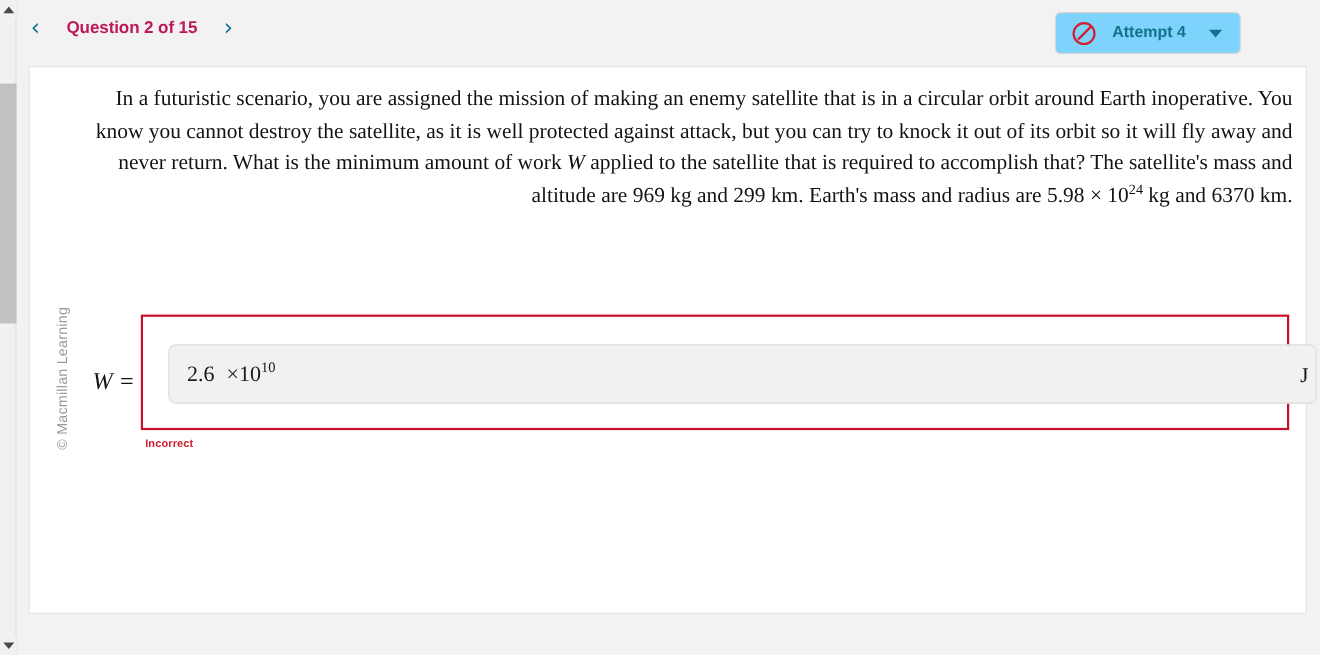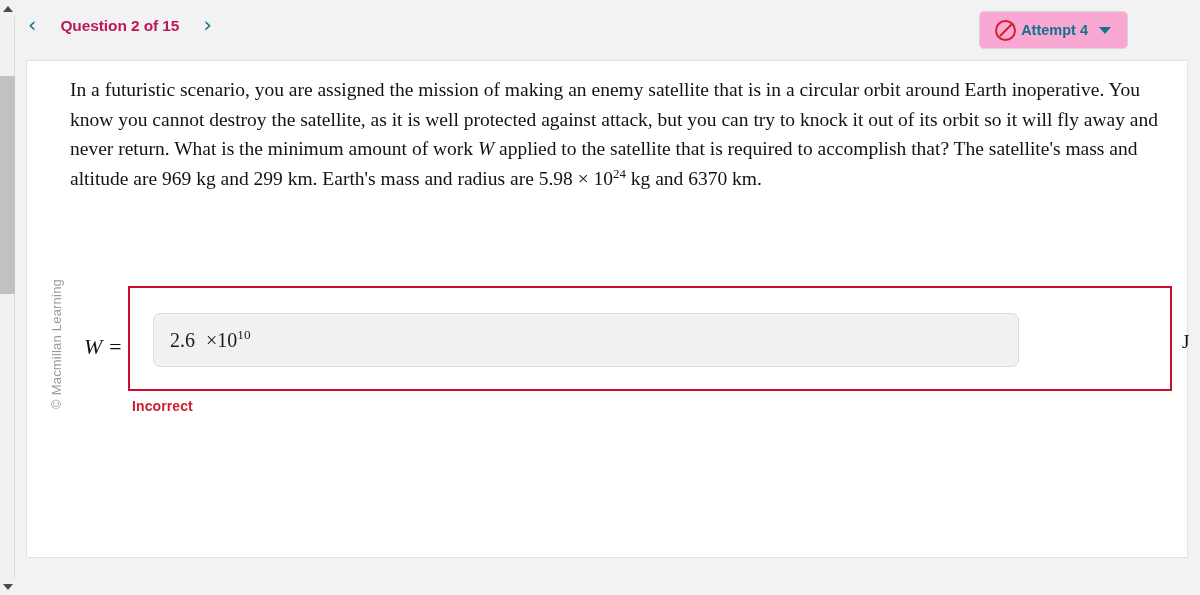--- a/index.html
+++ b/index.html
@@ -106,26 +106,26 @@
     letter-spacing: -0.1px;
     white-space: nowrap;
   }
 
   .attempt-btn {
     position: absolute;
     right: 72px;
     top: 11px;
     height: 38px;
     box-sizing: border-box;
-    background: #f9a8d4;
+    background: #7dd3fc;
     border: 1px solid #d6d6d6;
     border-radius: 5px;
     display: flex;
     align-items: center;
-    gap: 5px;
+    gap: 15px;
     padding: 0 16px 0 15px;
     cursor: pointer;
   }
   .no-icon {
     width: 17px;
     height: 17px;
     border: 2px solid #d0202f;
     border-radius: 50%;
     position: relative;
     flex: 0 0 auto;
@@ -192,21 +192,21 @@
   
   .qbody {
     position: absolute;
     left: 43px;
     top: 14px;
     width: 1105px;
     font-family: "Liberation Serif", serif;
     font-size: 19.5px;
     line-height: 29.5px;
     color: #121212;
-    text-align: left;
+    text-align: right;
   }
   .qbody sup {
     font-size: 0.66em;
     vertical-align: super;
     line-height: 0;
   }
 
   
   .answer-row {
     position: absolute;
@@ -232,21 +232,21 @@
     width: 1044px;
     height: 105px;
     box-sizing: border-box;
     border: 2px solid #c8102e;
     background: #ffffff;
   }
   .answer-field {
     position: absolute;
     left: 23px;
     top: 25px;
-    width: 866px;
+    width: 1044px;
     height: 54px;
     box-sizing: border-box;
     background: #f1f1f1;
     border: 1px solid #dcdcdc;
     border-radius: 7px;
     cursor: text;
     display: flex;
     align-items: center;
   }
   .answer-value {
@@ -267,21 +267,21 @@
     left: 1112px;
     top: 45px;
     font-family: "Liberation Serif", serif;
     font-size: 19px;
     color: #121212;
   }
   .incorrect {
     position: absolute;
     left: 62px;
     top: 112px;
-    font-size: 14px;
+    font-size: 10px;
     font-weight: bold;
     color: #d0202f;
     letter-spacing: 0.1px;
   }
 </style>
 </head>
 <body>
 
 <div class="page">
 

